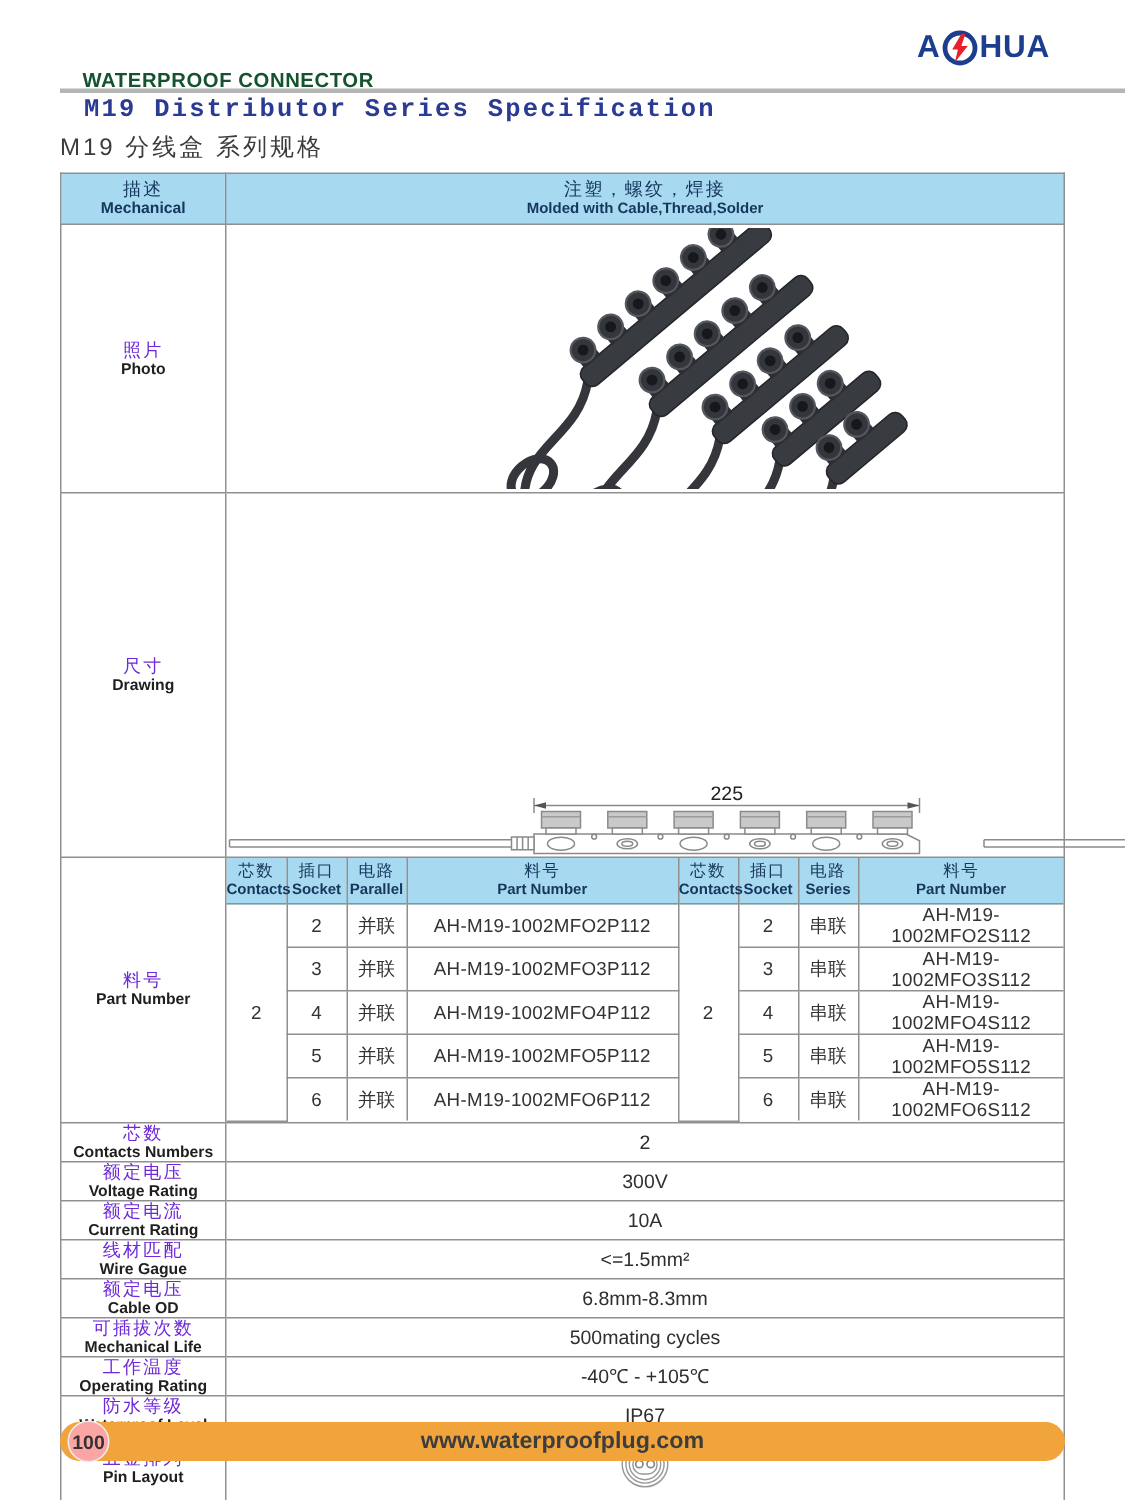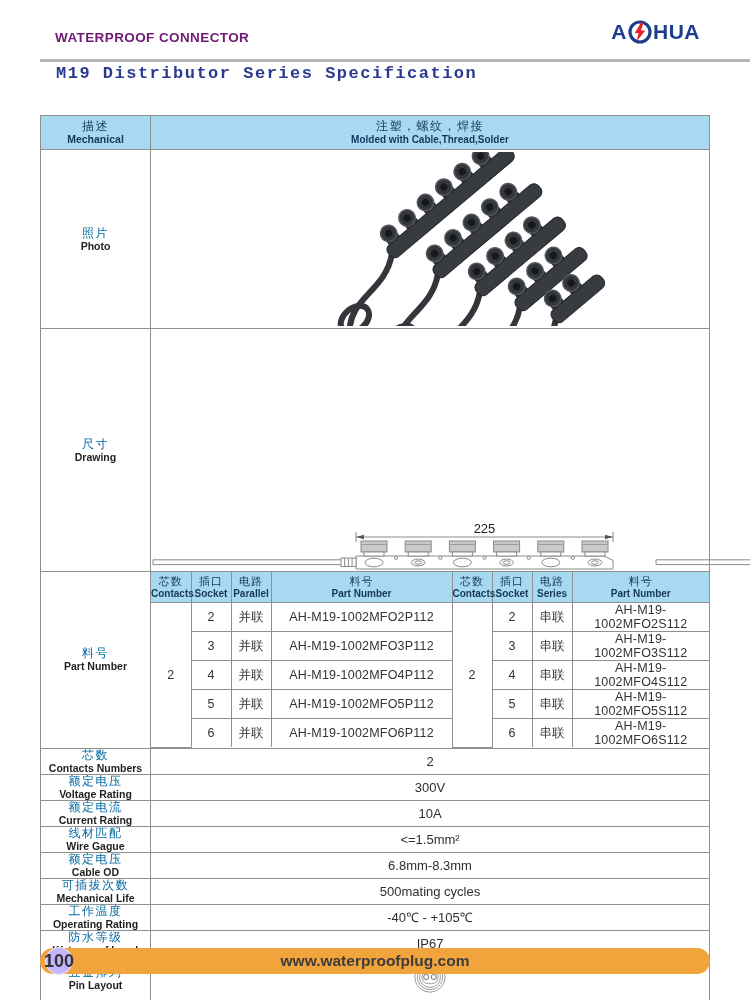--- a/index.html
+++ b/index.html
@@ -1,36 +1,36 @@
 <!DOCTYPE html>
 <html><head>
 <meta charset="utf-8">
 <style>
   html,body{margin:0;padding:0;background:#ffffff;}
   .page{position:relative;width:750px;height:1000px;background:#fff;overflow:hidden;
         font-family:"Liberation Sans",sans-serif;}
 
   
-  .tagline{position:absolute;left:55px;top:30px;color:#701a75;font-weight:bold;
+  .tagline{position:absolute;left:55px;top:46px;color:#14532d;font-weight:bold;
            font-size:13.5px;letter-spacing:.4px;}
   .logo{position:absolute;right:50px;top:20px;display:flex;align-items:center;
         color:#1d3e8e;font-weight:bold;font-size:21px;letter-spacing:.5px;}
   .logo svg{margin:0 1px;}
   .divider{position:absolute;left:40px;right:0;top:59px;height:3px;background:#b5b5b5;}
   .title-en{position:absolute;left:56px;top:64px;font-family:"Liberation Mono",monospace;
             font-weight:bold;font-size:17px;color:#2b3a92;letter-spacing:1.5px;white-space:nowrap;}
   .title-cn{position:absolute;left:40px;top:88px;font-size:16px;color:#3c3c3c;
             letter-spacing:2px;white-space:nowrap;}
 
   
   table.spec{position:absolute;left:40px;top:115px;width:670px;border-collapse:collapse;
              table-layout:fixed;}
   .spec > tbody > tr > td{border:1px solid #909090;text-align:center;vertical-align:middle;padding:0;}
   .blue{background:#a7d9f1;}
-  .lab .cn{font-size:12px;color:#0369a1;letter-spacing:1.5px;line-height:13px;}
+  .lab .cn{font-size:12px;color:#6d28d9;letter-spacing:1.5px;line-height:13px;}
   .lab .en{font-size:10.5px;font-weight:bold;color:#1f1f1f;line-height:12px;}
   .blue .cn,.blue .en{color:#16365c;}
   .vcn{font-size:12px;color:#16365c;letter-spacing:1.5px;line-height:14px;}
   .ven{font-size:10px;font-weight:bold;color:#16365c;line-height:13px;}
   .rh-desc td{height:33px;}
   .rh-photo td{height:178px;}
   .rh-draw td{height:242px;}
   .rh-spec td{height:23px;}
   .rh-pin td{height:44px;}
   .specval{font-size:13px;color:#2e2e2e;}
@@ -59,43 +59,44 @@
   .ln{fill:#fff;stroke:#8a8a8a;stroke-width:1;}
   .dln{stroke:#8a8a8a;stroke-width:1;fill:none;}
   .dar{fill:#555;}
   .dtx{font-family:"Liberation Sans",sans-serif;font-size:13px;fill:#222;text-anchor:middle;}
   .cap{fill:#c9c9c9;stroke:#8a8a8a;stroke-width:1;}
   .capl{stroke:#9c9c9c;stroke-width:1;}
 
   
   .footer{position:absolute;left:40px;top:948px;width:670px;height:26px;
           background:#f2a43c;border-radius:13px;}
-  .pagenum{position:absolute;left:5px;top:-1px;width:26px;height:26px;background:#c4b5fd;
+  .pagenum{position:absolute;left:5px;top:-1px;width:26px;height:26px;background:#fca5a5;
            border:1px solid #eee;border-radius:50%;display:flex;align-items:center;
-           justify-content:center;font-size:18px;font-weight:bold;color:#333;}
+           justify-content:center;font-size:13px;font-weight:bold;color:#333;}
   .site{line-height:26px;text-align:center;font-size:15.5px;font-weight:bold;color:#3d3d3d;}
 </style>
 </head>
 <body>
 
 <div class="page">
 
   <div class="tagline">WATERPROOF CONNECTOR</div>
 
   <div class="logo">
     <span>A</span>
     <svg width="24" height="24" viewBox="0 0 24 24">
       <circle cx="12" cy="12" r="10" fill="none" stroke="#1d3e8e" stroke-width="3.2"></circle>
       <polygon points="13,2.5 6.8,13 10.6,13 8.6,21.5 17.2,10.6 12.9,10.6 15.6,2.5" fill="#e62129"></polygon>
     </svg>
     <span>HUA</span>
   </div>
 
   <div class="divider"></div>
   <div class="title-en">M19 Distributor Series Specification</div>
+  <div class="title-cn">M19 分线盒 系列规格</div>
 
   <table class="spec">
     <colgroup>
         <col style="width:110px">
         <col>
       </colgroup>
     <tbody>
 
     <tr class="rh-desc">
       <td class="lab blue">

